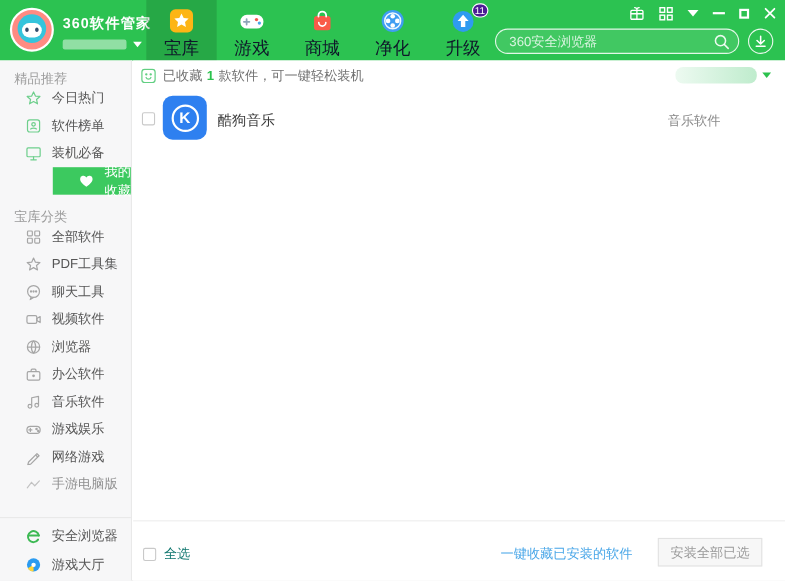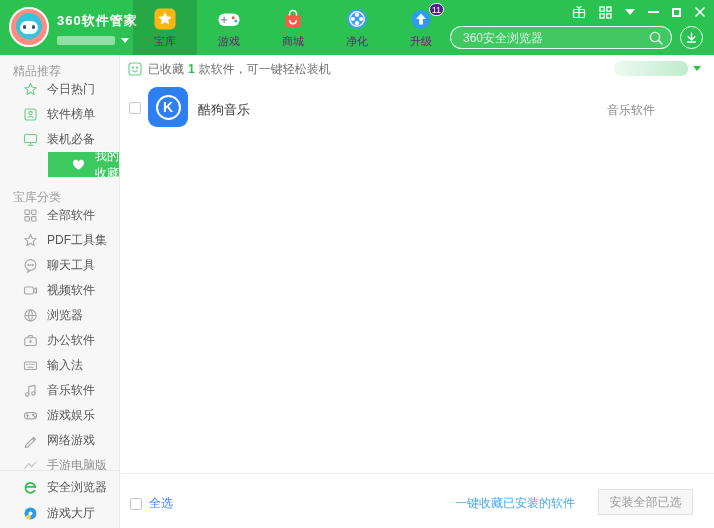--- a/index.html
+++ b/index.html
@@ -17,21 +17,21 @@
   .titleblock { margin-left:8px; padding-top:3px; }
   .apptitle { color:#fff; font-size:13px; font-weight:bold; letter-spacing:1px; }
   .userline { margin-top:6px; display:flex; align-items:center; }
   .userblur { width:58px; height:9px; border-radius:2px; background:rgba(255,255,255,0.48); }
   .caret-dn-w { width:0; height:0; border-left:4px solid transparent; border-right:4px solid transparent; border-top:5px solid #fff; margin-left:6px; }
 
   .tabs { position:absolute; left:133px; top:0; height:55px; display:flex; }
   .tab { width:64px; height:55px; display:flex; flex-direction:column; align-items:center; justify-content:flex-start; padding-top:7px; cursor:pointer; position:relative; }
   .tab.active { background:rgba(0,0,0,0.13); }
   .tab .ticon { height:24px; display:flex; align-items:center; justify-content:center; position:relative; }
-  .tab .tlabel { margin-top:3px; color:#701a75; font-size:11px;text-align:right; }
+  .tab .tlabel { margin-top:3px; color:#0f172a; font-size:16px;text-align:right; }
   .badge { position:absolute; top:-4px; right:-12px; min-width:15px; height:13px; border-radius:7px; background:#4c1d95; color:#fff; font-size:9px; line-height:13px; text-align:center; padding:0 2px; border:1px solid #fff; }
 
   .hright { position:absolute; right:8px; top:5px; display:flex; align-items:center; gap:13px; }
   .winbtn { display:flex; align-items:center; justify-content:center; cursor:pointer; }
   .min-line { width:11px; height:2px; background:#fff; }
   .max-box { width:9px; height:9px; border:2px solid #fff; }
 
   .search { position:absolute; left:450px; top:26px; width:222px; height:23px; border:1px solid rgba(255,255,255,0.85); border-radius:12px; background:rgba(255,255,255,0.10); }
   .search input { position:absolute; left:12px; top:1px; width:180px; height:19px; border:none; outline:none; background:transparent; color:#fff; font-size:12px; font-family:inherit; }
   .search input::placeholder { color:rgba(255,255,255,0.8); }
@@ -61,21 +61,21 @@
 
   .rowitem { position:absolute; left:0; top:30px; width:100%; height:46px; }
   .cbx { width:12px; height:12px; border:1px solid #c9c9c9; border-radius:2px; background:#fff; cursor:pointer; flex:0 0 auto; }
   .rowitem .cbx { position:absolute; left:8px; top:17px; }
   .appicon { position:absolute; left:27px; top:2px; width:40px; height:40px; border-radius:9px; background:#2e80f0; display:flex; align-items:center; justify-content:center; }
   .appicon .ring { width:25px; height:25px; border:2px solid #fff; border-radius:50%; display:flex; align-items:center; justify-content:center; color:#fff; font-weight:bold; font-size:14px; }
   .appname { position:absolute; left:77px; top:16px; font-size:13px; color:#3c3c3c; }
   .appcat { position:absolute; left:486px; top:17px; font-size:12px; color:#8a8a8a; }
 
   .cfooter { position:absolute; left:0; bottom:0; width:100%; height:55px; border-top:1px solid #ededed; background:#fff; }
-  .selall { position:absolute; left:9px; top:21px; display:flex; align-items:center; font-size:12px; color:#3b82f6; }
+  .selall { position:absolute; left:9px; top:21px; display:flex; align-items:center; font-size:12px; color:#0f766e; }
   .selall span { margin-left:7px; }
   .collect-link { position:absolute; left:334px; top:21px; font-size:12px; color:#4aa7e8; cursor:pointer; }
   .btn-install { position:absolute; right:21px; top:15px; width:95px; height:26px; background:#f7f7f7; border:1px solid #e2e2e2; color:#9a9a9a; font-size:12px; display:flex; align-items:center; justify-content:center; cursor:pointer; }
 
   svg { display:block; }
 </style>
 </head>
 <body>
 
 <div class="window">
@@ -303,29 +303,20 @@
       </div>
       <div class="sitem">
         <span class="sicon">
             <svg width="15" height="15" viewBox="0 0 15 15" fill="none" stroke="#a6a6a6" stroke-width="1.1" stroke-linejoin="round">
               <rect x="1.8" y="4.8" width="11.4" height="7.7" rx="1.2"></rect>
               <path d="M5.3 4.8 V3.6 a1 1 0 0 1 1-1 h2.4 a1 1 0 0 1 1 1 v1.2"></path>
               <circle cx="7.5" cy="8.6" r="0.7" fill="#a6a6a6"></circle>
             </svg>
           </span>
         <span>办公软件</span>
-      </div>
-      <div class="sitem">
-        <span class="sicon">
-            <svg width="15" height="15" viewBox="0 0 15 15" fill="none" stroke="#a6a6a6" stroke-width="1.1" stroke-linecap="round">
-              <rect x="1.5" y="4" width="12" height="7.5" rx="1"></rect>
-              <path d="M3.6 6.3 h1 M6.1 6.3 h1 M8.6 6.3 h1 M11.1 6.3 h0.5 M5 9.2 h5"></path>
-            </svg>
-          </span>
-        <span>输入法</span>
       </div>
       <div class="sitem">
         <span class="sicon">
             <svg width="15" height="15" viewBox="0 0 15 15" fill="none" stroke="#a6a6a6" stroke-width="1.1" stroke-linejoin="round">
               <path d="M5.8 11.4 V3.6 L12 2.4 V10.3"></path>
               <circle cx="4.2" cy="11.4" r="1.7"></circle>
               <circle cx="10.4" cy="10.4" r="1.7"></circle>
             </svg>
           </span>
         <span>音乐软件</span>

